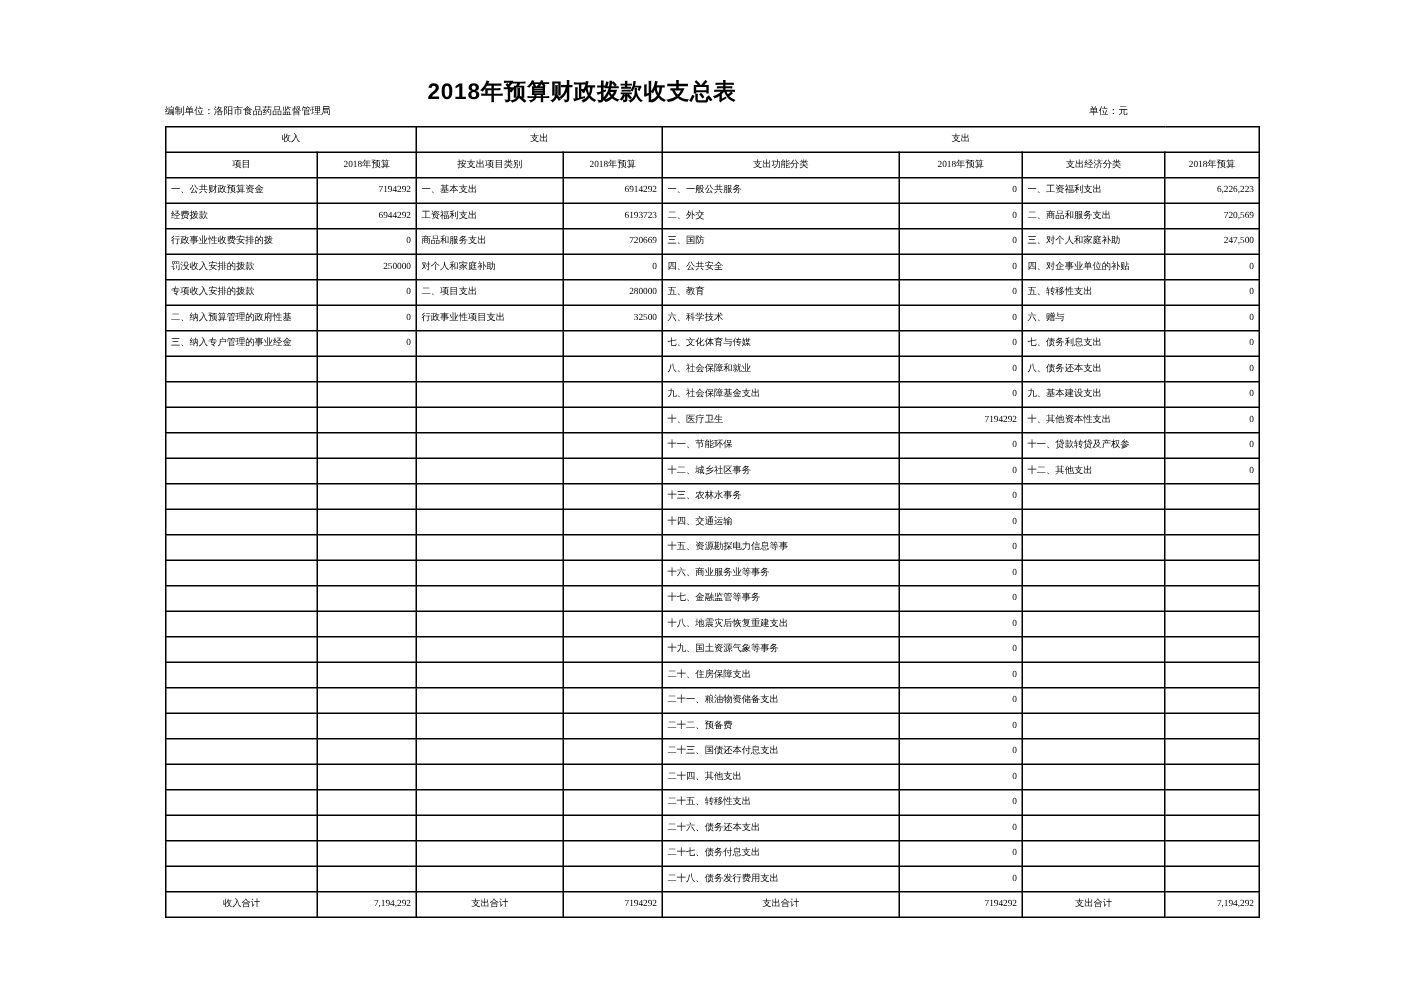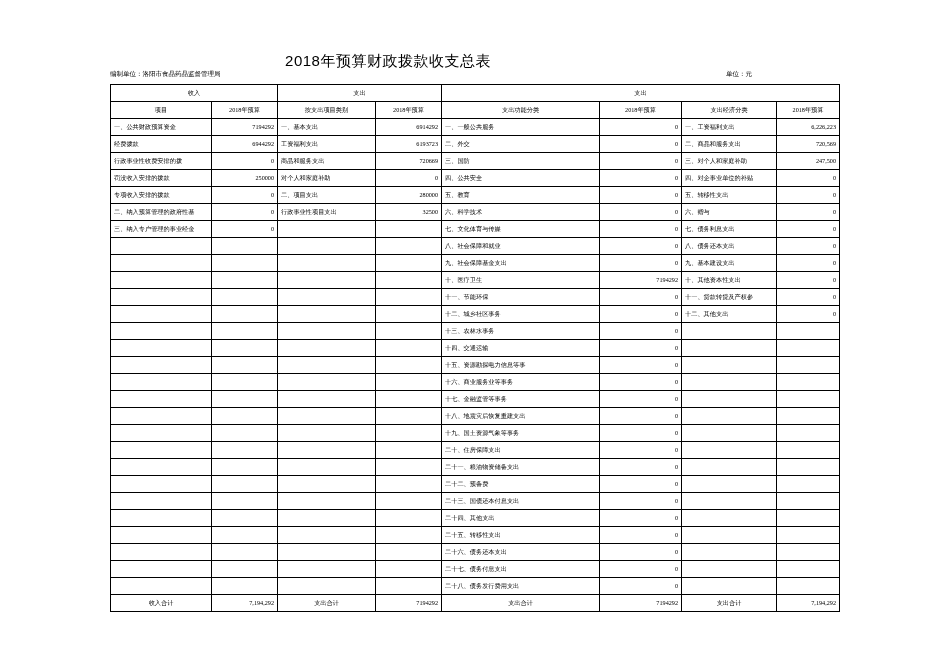--- a/index.html
+++ b/index.html
@@ -20,21 +20,21 @@
     height: 662px;
     box-sizing: border-box;
   }
   .title {
     position: absolute;
     left: 0;
     top: 52px;
     width: 776px;
     text-align: center;
     font-size: 15px;
-    font-weight: normal;
+    font-weight: bold;
     letter-spacing: 0.5px;
     font-family: "Liberation Sans", "DejaVu Sans", sans-serif;
   }
   .meta-left {
     position: absolute;
     left: 110px;
     top: 70px;
     font-size: 6.5px;
     white-space: nowrap;
   }

